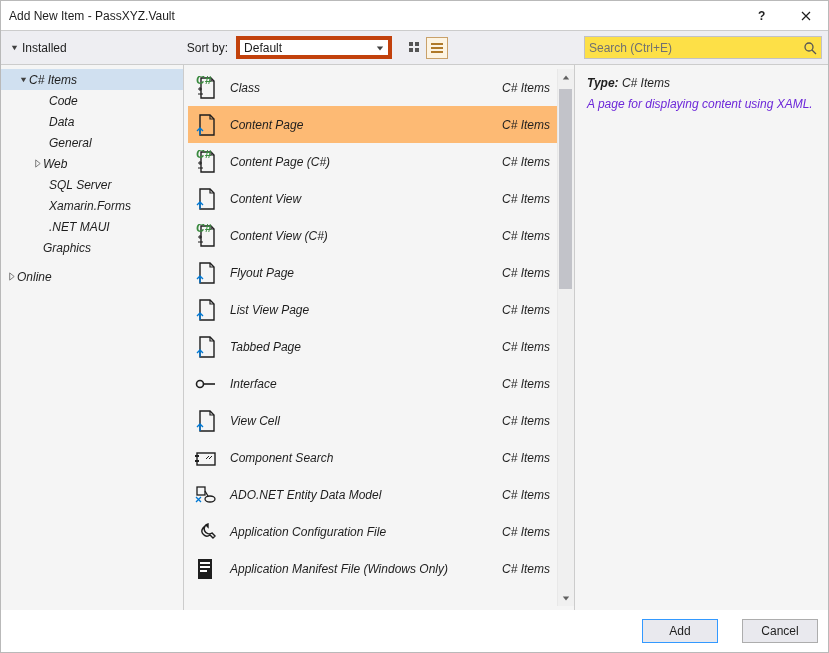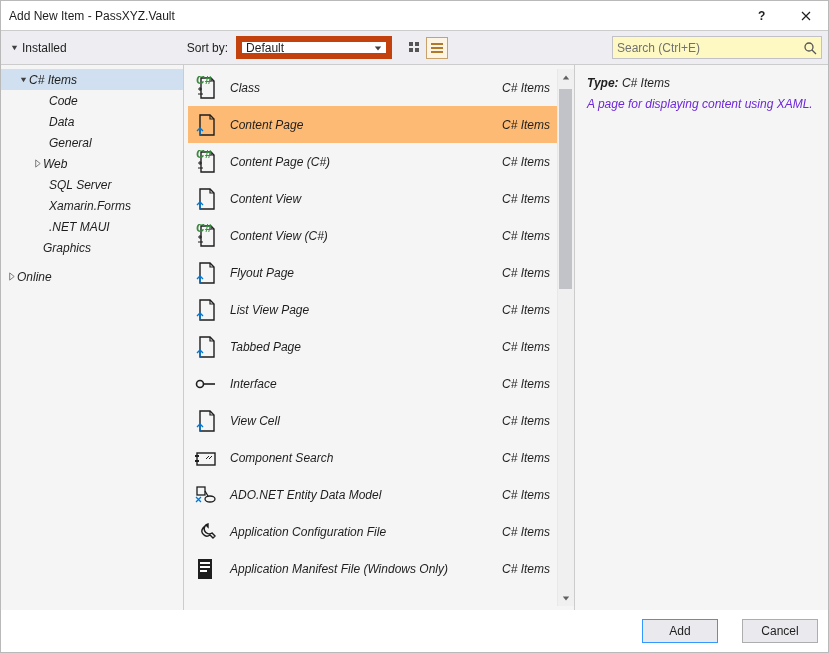--- a/index.html
+++ b/index.html
@@ -9,25 +9,25 @@
 
 .titlebar { height: 30px; display: flex; align-items: center; padding-left: 8px; background: #fff; border-bottom: 1px solid #ccc; }
 .titlebar .title { flex: 1; }
 .titlebar .btn { width: 45px; height: 29px; display: flex; align-items: center; justify-content: center; }
 .titlebar .btn svg { width: 10px; height: 10px; }
 
 .toolbar { height: 34px; background: #eeeef2; border-bottom: 1px solid #ccc; display: flex; align-items: center; padding: 0 6px; gap: 6px; }
 .toolbar .tree-root { display: flex; align-items: center; gap: 3px; padding: 0 3px; cursor: default; }
 .toolbar .spacer { flex: 1; }
 .sortby-label { margin-right: 2px; }
-.sort-select { width: 156px; height: 23px; border: 6px solid #c2410c; background: #fff; display: flex; align-items: center; padding: 0 4px; justify-content: space-between; }
+.sort-select { width: 156px; height: 23px; border: 4px solid #c2410c; background: #fff; display: flex; align-items: center; padding: 0 4px; justify-content: space-between; }
 .view-btns { display: flex; margin-left: 6px; }
 .view-btn { width: 22px; height: 22px; display: flex; align-items: center; justify-content: center; border: 1px solid transparent; }
 .view-btn.active { border: 1px solid #c9a16a; background: #fdf4e3; }
-.searchbox { width: 210px; height: 23px; border: 1px solid #c1c1c6; background: #fef9c3; display: flex; align-items: center; padding: 0 4px; justify-content: space-between; color: #717171; }
+.searchbox { width: 238px; height: 23px; border: 1px solid #c1c1c6; background: #fde047; display: flex; align-items: center; padding: 0 4px; justify-content: space-between; color: #717171; }
 
 .body { flex: 1; display: flex; overflow: hidden; font-style: italic; }
 .sidebar { width: 183px; background: #f5f5f5; border-right: 1px solid #ccc; padding-top: 4px; }
 .tree-node { display: flex; align-items: center; height: 21px; cursor: default; }
 .tree-node .arrow { width: 12px; display: flex; justify-content: center; }
 .tree-node.selected { background: #d0e0f0; }
 .tree-lbl { white-space: nowrap; }
 .indent1 { padding-left: 16px; }
 .indent2 { padding-left: 30px; }
 .indent3 { padding-left: 48px; }

